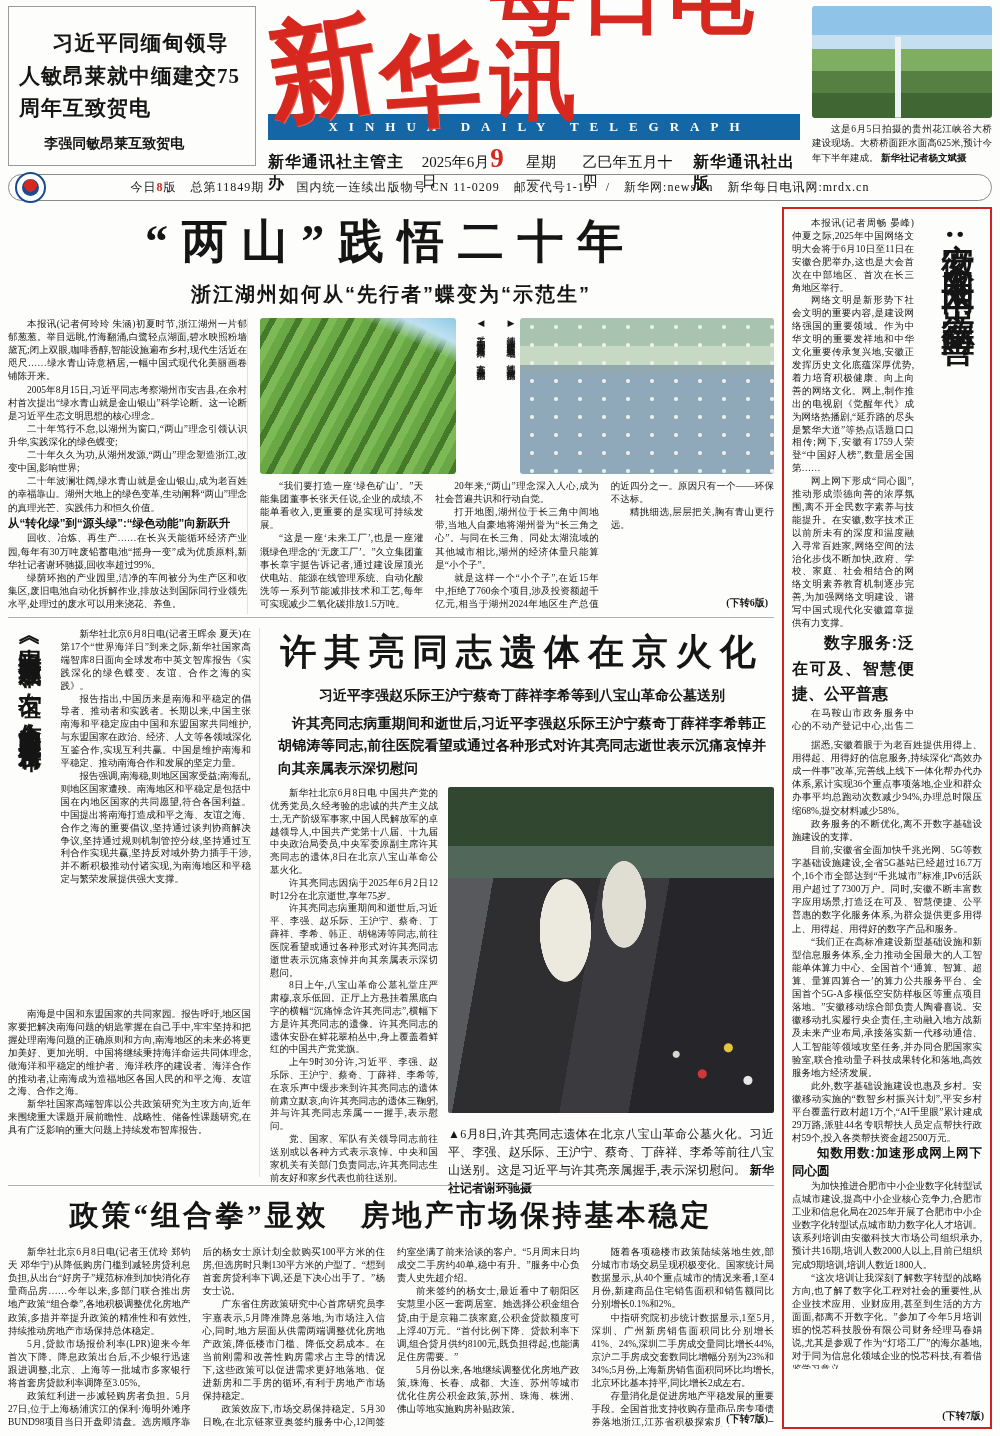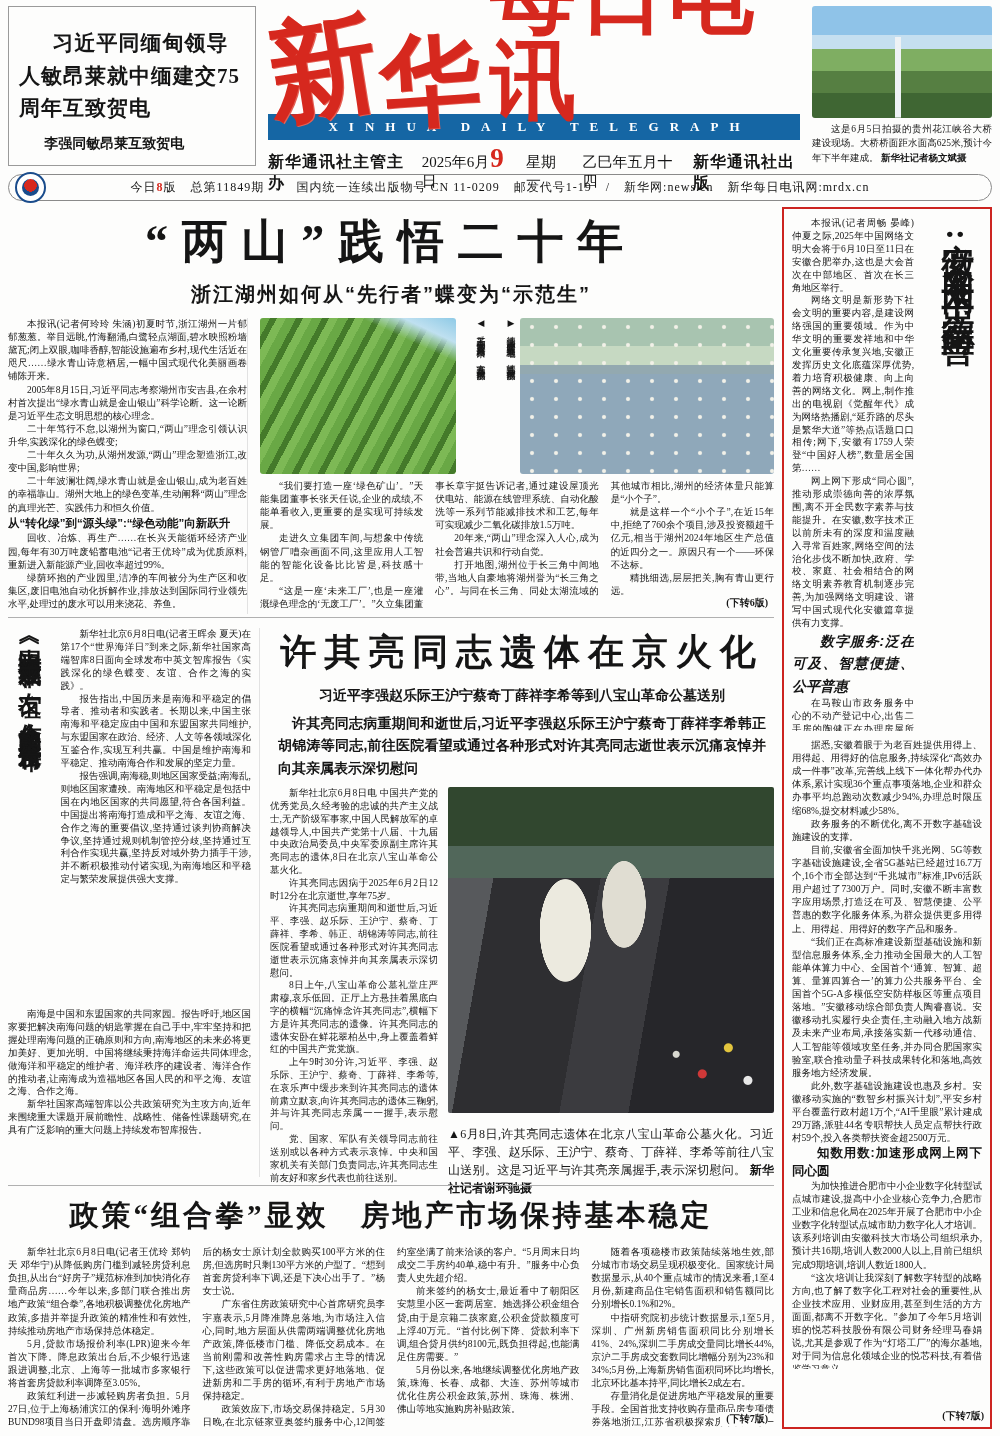--- a/index.html
+++ b/index.html
@@ -129,22 +129,22 @@
   .housing-cols{column-count:4;column-gap:12px;column-fill:auto;height:184px;overflow:hidden;
                 font-size:9.5px;line-height:1.38;}
 
   
   .anhui-box{flex:1;border:2px solid var(--boxred);position:relative;padding:8px 8px;overflow:hidden;}
   .anhui-topflex{display:flex;gap:16px;}
   .anhui-narrow{flex:1;height:514px;overflow:hidden;font-size:9.5px;line-height:1.36;}
   .anhui-vhead{writing-mode:vertical-rl;font-size:33px;font-weight:bold;letter-spacing:6px;
                height:514px;width:52px;line-height:1.5;overflow:hidden;}
   .anhui-wide{margin-top:8px;font-size:9.5px;line-height:1.38;overflow:hidden;height:630px;}
-  .anhui-sub1{font-family:var(--sans);font-weight:bold;font-size:14px;line-height:1.6;
-              margin:8px 0 6px;font-style:italic;}
+  .anhui-sub1{font-family:var(--sans);font-weight:bold;font-size:16px;line-height:1.6;
+              margin:8px 0 6px;}
   .anhui-sub2{font-family:var(--sans);font-weight:bold;font-size:12.5px;text-align:center;
               margin:8px 0 6px;}
 </style>
 </head>
 <body>
 
 <div class="page">
 
   <div class="header">
     <div class="brief-box">
@@ -198,33 +198,32 @@
         <h1 class="lead-headline">“两山”践悟二十年</h1>
         <div class="lead-subtitle">浙江湖州如何从“先行者”蝶变为“示范生”</div>
         <div class="lead-body bodytext">
           <div class="lead-col1">
             <p>本报讯(记者何玲玲 朱涵)初夏时节,浙江湖州一片郁郁葱葱。举目远眺,竹海翻涌,白鹭轻点湖面,碧水映照粉墙黛瓦;闭上双眼,咖啡香醇,智能设施遍布乡村,现代生活近在咫尺……绿水青山诗意栖居,一幅中国式现代化美丽画卷铺陈开来。</p>
             <p>2005年8月15日,习近平同志考察湖州市安吉县,在余村村首次提出“绿水青山就是金山银山”科学论断。这一论断是习近平生态文明思想的核心理念。</p>
             <p>二十年笃行不怠,以湖州为窗口,“两山”理念引领认识升华,实践深化的绿色蝶变;</p>
             <p>二十年久久为功,从湖州发源,“两山”理念塑造浙江,改变中国,影响世界;</p>
             <p>二十年波澜壮阔,绿水青山就是金山银山,成为老百姓的幸福靠山。湖州大地上的绿色变革,生动阐释“两山”理念的真理光芒、实践伟力和恒久价值。</p>
             <p class="inline-subhead">从“转化绿”到“源头绿”:“绿色动能”向新跃升</p>
-            <p>回收、冶炼、再生产……在长兴天能循环经济产业园,每年有30万吨废铅蓄电池“记者王优玲”成为优质原料,重新进入新能源产业,回收率超过99%。</p>
+            <p>回收、冶炼、再生产……在长兴天能循环经济产业园,每年有30万吨废铅蓄电池“摇身一变”成为优质原料,新华社记者谢环驰摄,回收率超过99%。</p>
             <p>绿荫环抱的产业园里,洁净的车间被分为生产区和收集区,废旧电池自动化拆解作业,排放达到国际同行业领先水平,处理过的废水可以用来浇花、养鱼。</p>
           </div>
           <div class="lead-right">
             <div class="lead-photos">
               <div class="tea-photo"></div>
               <div class="vcap">◀采茶工在湖州市安吉县采摘白茶。(安吉县委宣传部供图)</div>
               <div class="vcap">▶德清县洄溇小山漾桑基鱼塘基地。(德清县委宣传部供图)</div>
               <div class="pond-photo"></div>
             </div>
             <div class="lead-cols3">
               <p>“我们要打造一座‘绿色矿山’。”天能集团董事长张天任说,企业的成绩,不能单看收入,更重要的是实现可持续发展。</p>
-              <p>走进久立集团车间,与想象中传统钢管厂嘈杂画面不同,这里应用人工智能的智能化设备比比皆是,科技感十足。</p>
               <p>“这是一座‘未来工厂’,也是一座灌溉绿色理念的‘无废工厂’。”久立集团董事长章宇挺告诉记者,通过建设屋顶光伏电站、能源在线管理系统、自动化酸洗等一系列节能减排技术和工艺,每年可实现减少二氧化碳排放1.5万吨。</p>
               <p>20年来,“两山”理念深入人心,成为社会普遍共识和行动自觉。</p>
               <p>打开地图,湖州位于长三角中间地带,当地人自豪地将湖州誉为“长三角之心”。与同在长三角、同处太湖流域的其他城市相比,湖州的经济体量只能算是“小个子”。</p>
               <p>就是这样一个“小个子”,在近15年中,拒绝了760余个项目,涉及投资额超千亿元,相当于湖州2024年地区生产总值的近四分之一。原因只有一个——环保不达标。</p>
               <p>精挑细选,层层把关,胸有青山更行远。</p>
 
               <span class="jump jump-abs">(下转6版)</span>
             </div>
           </div>
         </div>

